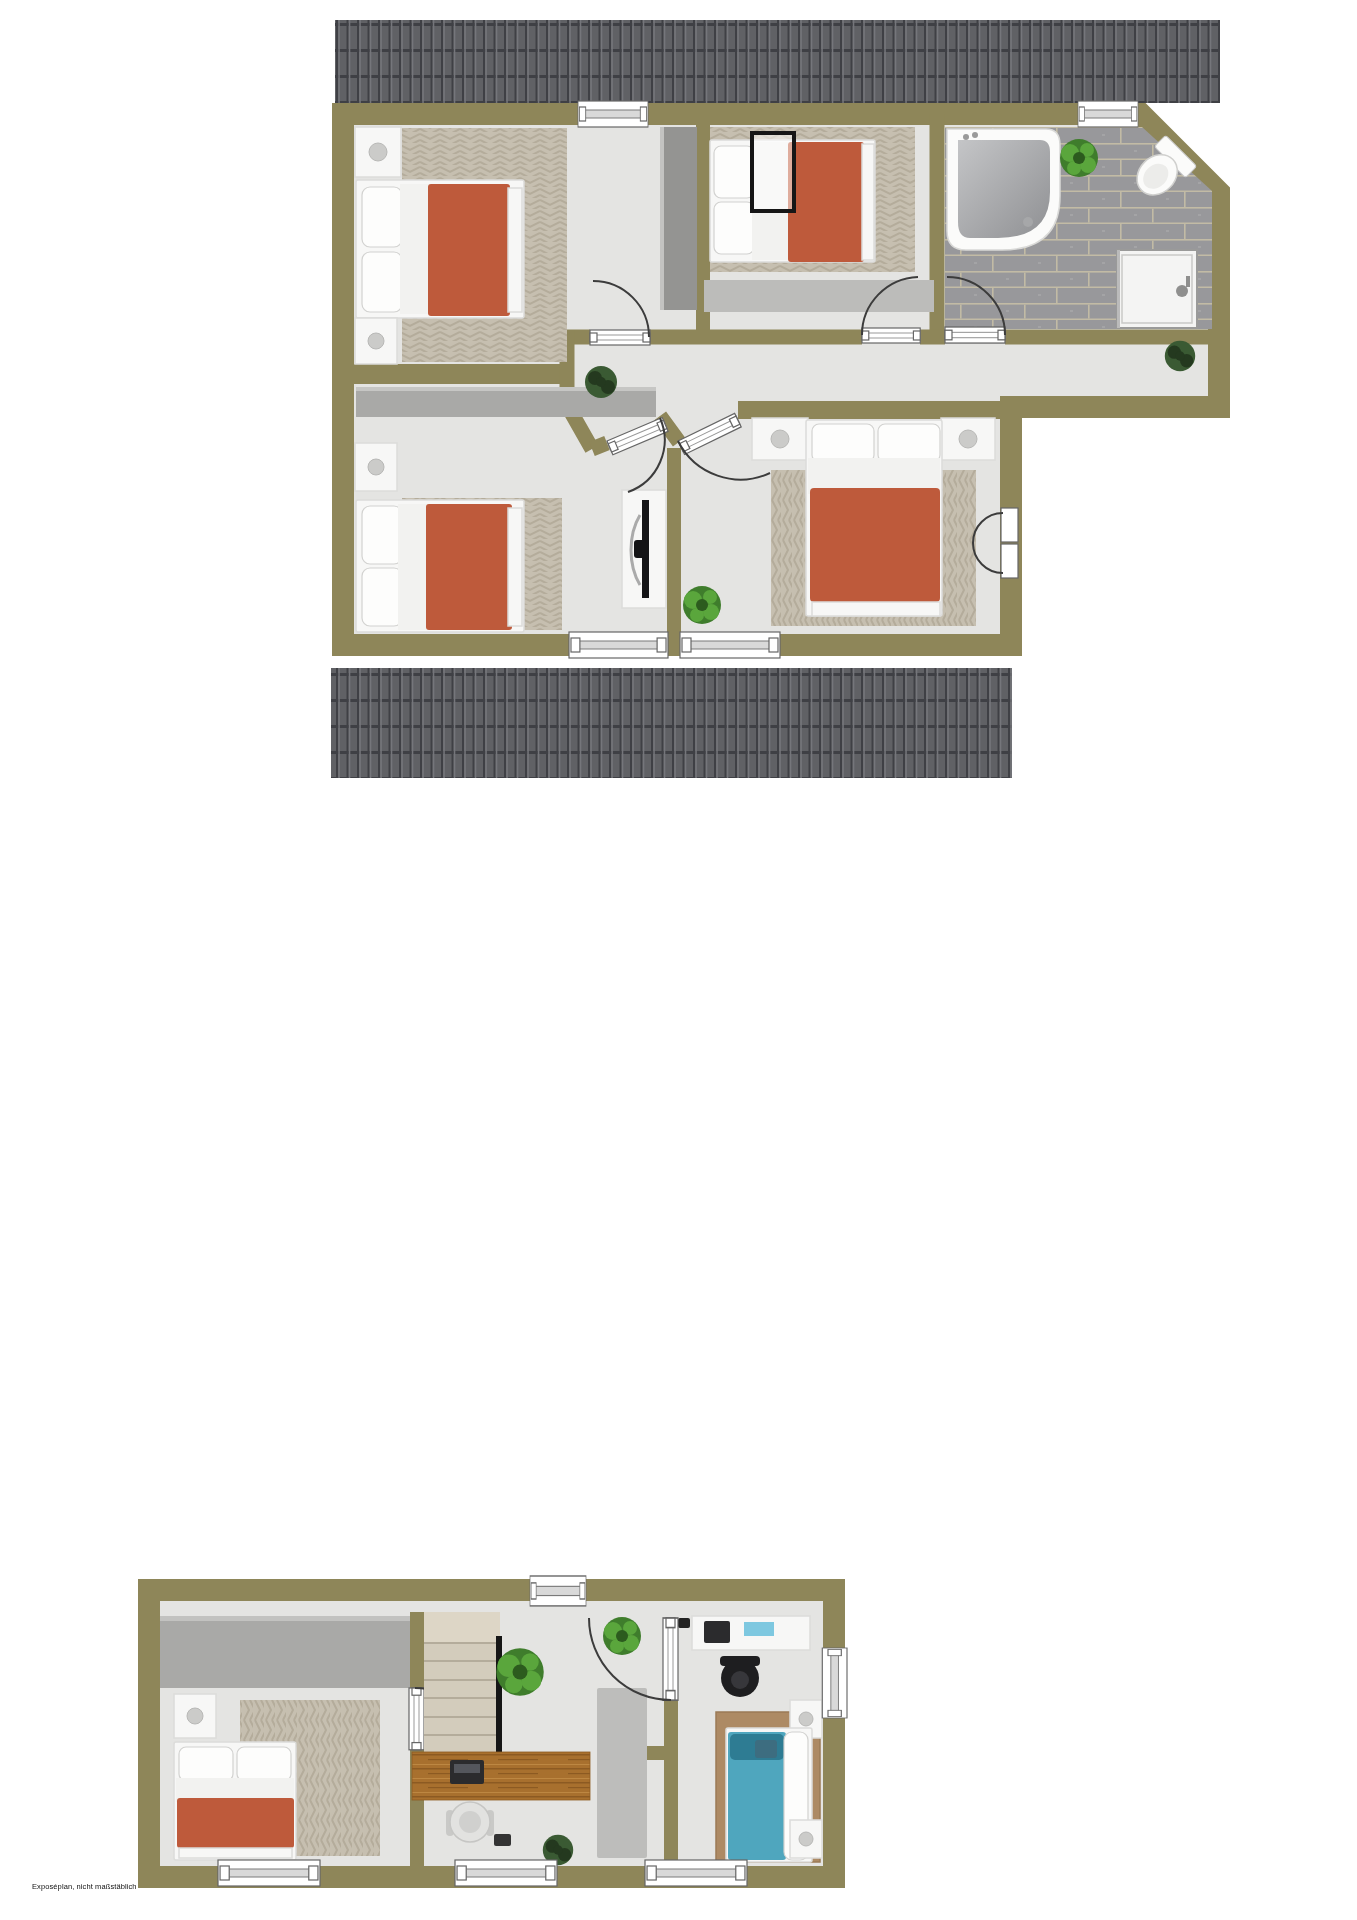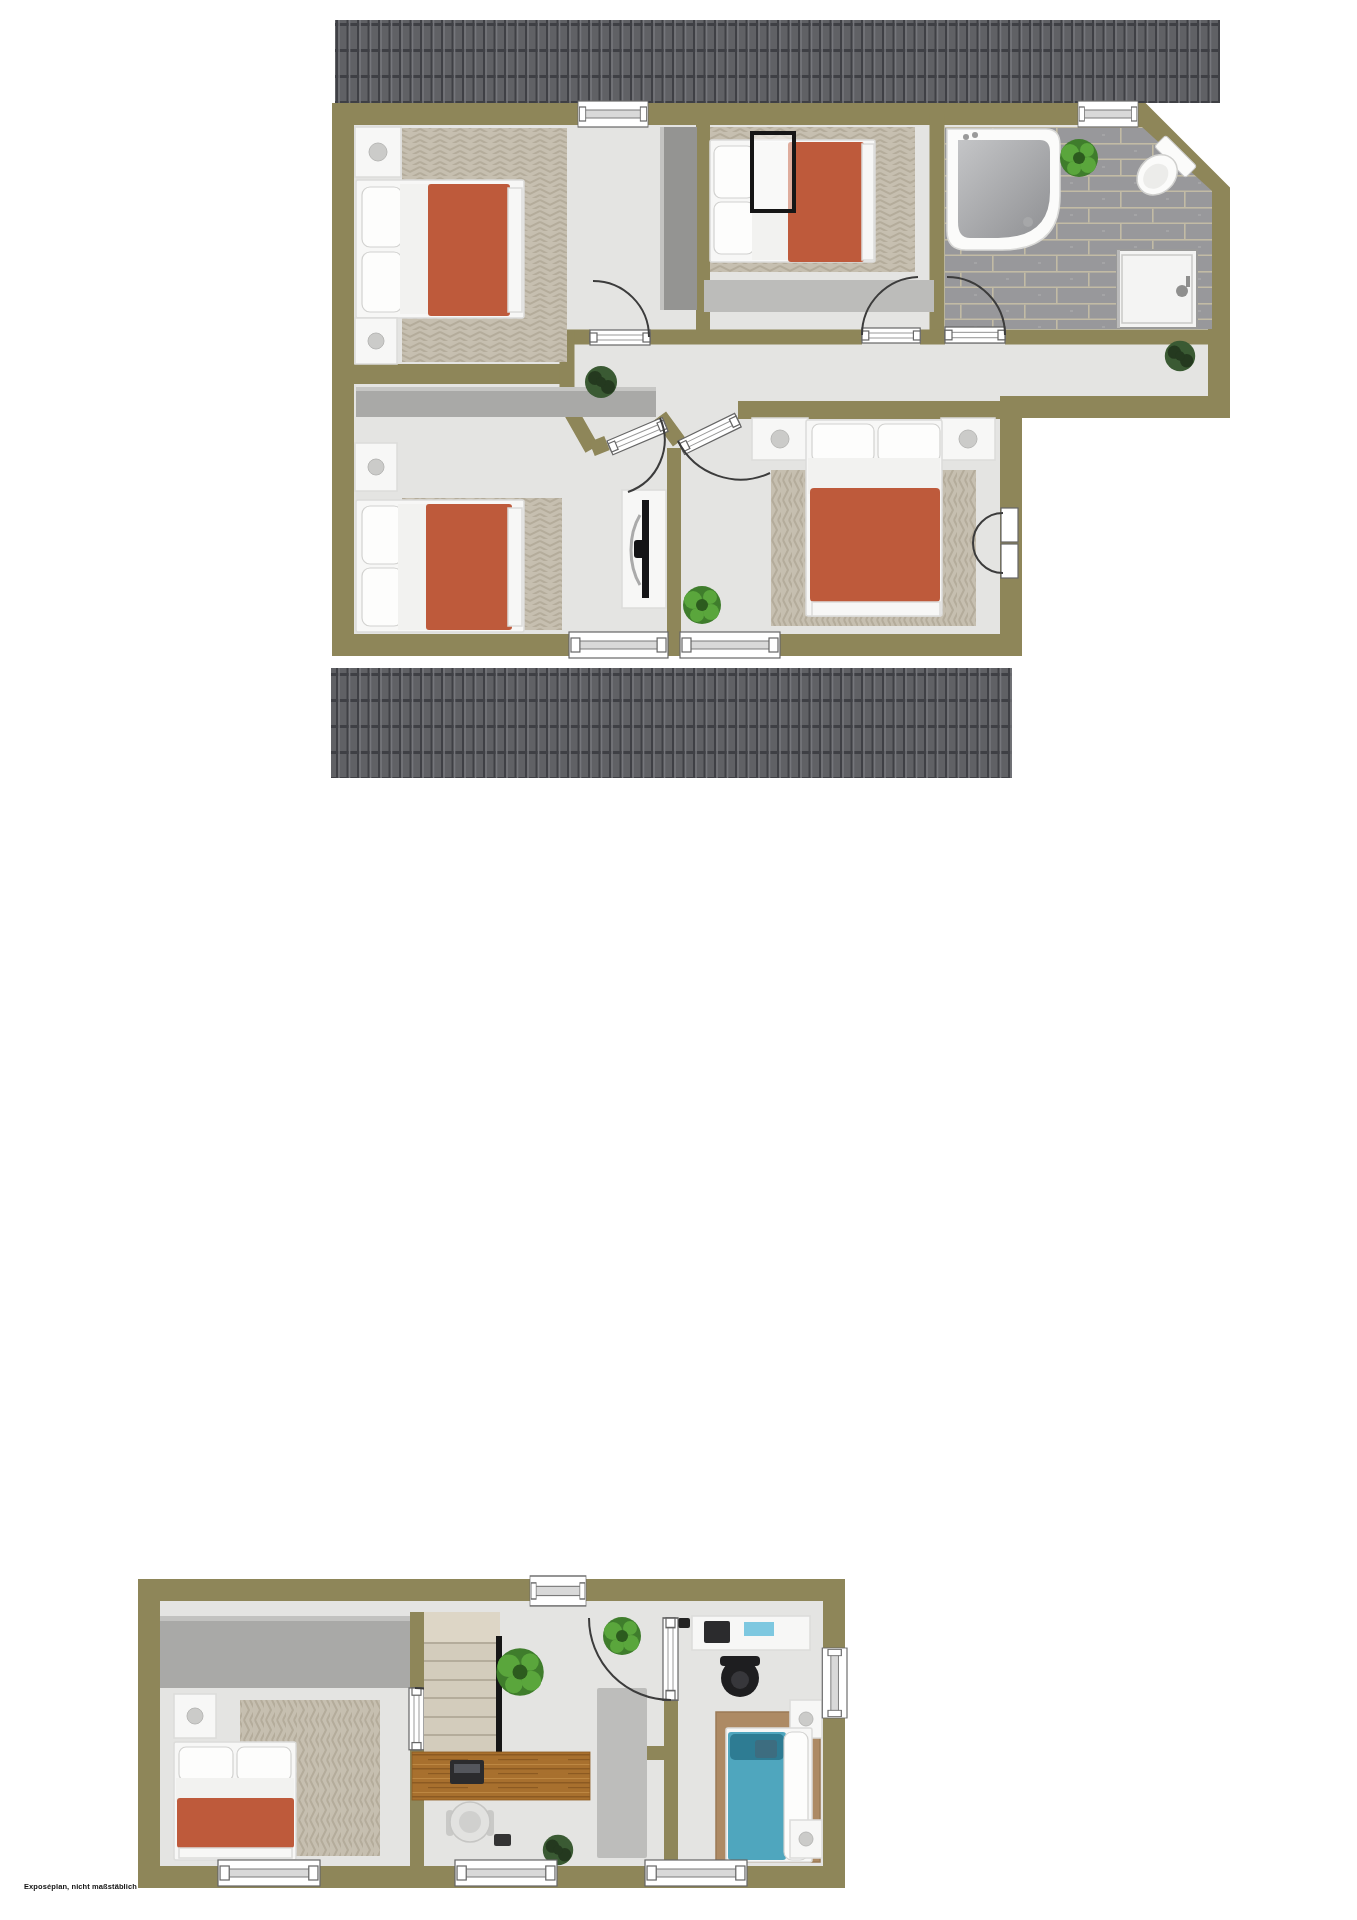--- a/index.html
+++ b/index.html
@@ -1,19 +1,19 @@
 <!DOCTYPE html>
 <html style="--wall: #8E8659; --floor: #E4E4E2; --roof-base: #606165; --roof-dark: #3F4045; --roof-light: #75767B; --rug-base: #C6BFB0; --rug-line: #B4AC9B; --tile-base: #98989B; --tile-grout: #C2BBA5; --red: #BE5A3B; --teal: #4FA6BE; --teal-dark: #2E7C93; --wood-base: #A8702E; --wood-dark: #8C5A22; --wood-light: #BD8742; --runner: #BDBDBB; --wardrobe: #A9A9A7; --wardrobe-dark: #949492; --stairs: #D3CCBC; --stair-line: #B4AC9B; --rail: #161616; --plant-b1: #5AA63C; --plant-b2: #3F7D2C; --plant-b3: #2C5B1E; --plant-d1: #3A5A33; --plant-d2: #24391F; --furn-white: #F7F7F6; --furn-stroke: #DCDCDA; --glyph-stroke: #666666; --arc: #3C3C3C; --tv: #141416; --chair-dark: #1E1E20; --water1: #C4C5C7; --water2: #8F9093; --bath-white: #FBFBFA;"><head>
 <meta charset="utf-8">
 <style>
   html,body{margin:0;padding:0;background:#ffffff;}
   .page{position:relative;width:1357px;height:1920px;background:#fff;overflow:hidden;
         font-family:"Liberation Sans", sans-serif;}
   svg{position:absolute;left:0;top:0;}
-  .caption{position:absolute;left:24px;top:1882px;font-size:7.5px;font-weight:bold;
+  .caption{position:absolute;left:32px;top:1882px;font-size:7.5px;font-weight:normal;
            color:#111;letter-spacing:0.1px;}
   :root{
     --wall:#8E8659; --floor:#E4E4E2; --roof-base:#606165; --roof-dark:#3F4045; --roof-light:#75767B;
     --rug-base:#C6BFB0; --rug-line:#B4AC9B; --tile-base:#98989B; --tile-grout:#C2BBA5;
     --red:#BE5A3B; --teal:#4FA6BE; --teal-dark:#2E7C93; --wood-base:#A8702E; --wood-dark:#8C5A22;
     --wood-light:#BD8742; --runner:#BDBDBB; --wardrobe:#A9A9A7; --wardrobe-dark:#949492;
     --stairs:#D3CCBC; --stair-line:#B4AC9B; --rail:#161616;
     --plant-b1:#5AA63C; --plant-b2:#3F7D2C; --plant-b3:#2C5B1E;
     --plant-d1:#3A5A33; --plant-d2:#24391F;
     --furn-white:#F7F7F6; --furn-stroke:#DCDCDA; --glyph-stroke:#666; --arc:#3C3C3C;

